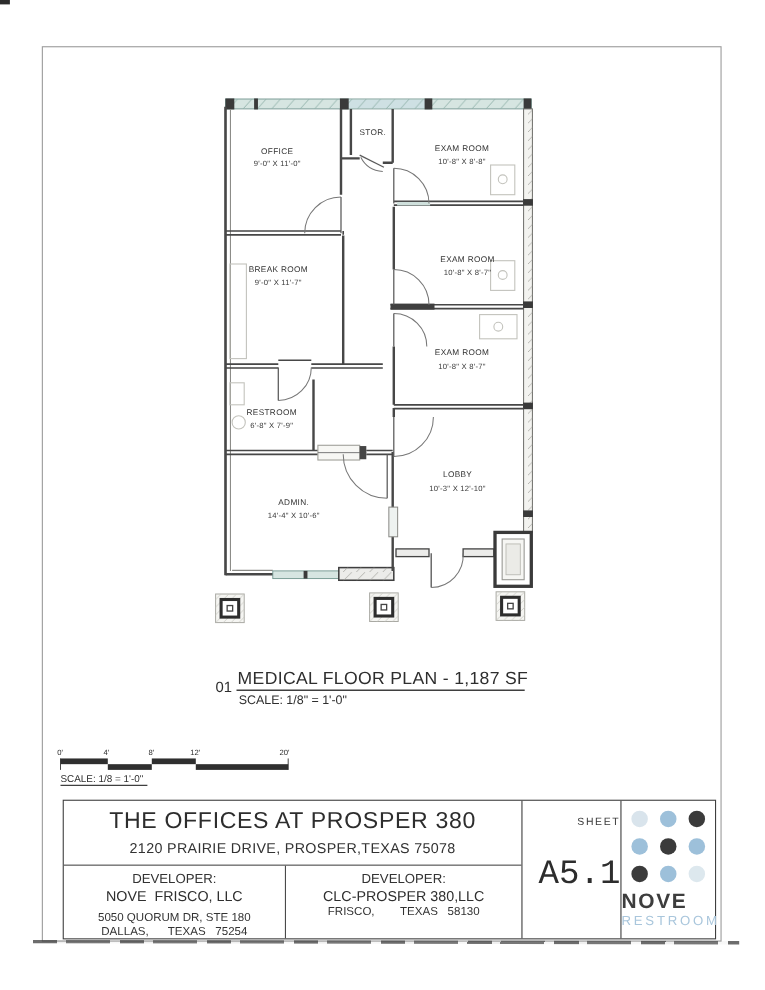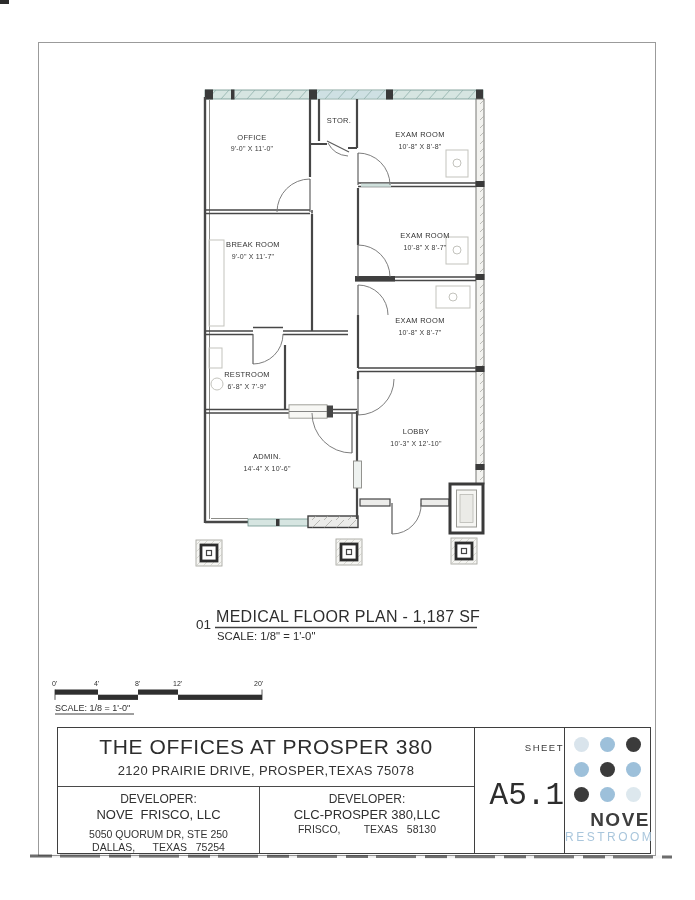--- a/index.html
+++ b/index.html
@@ -24,21 +24,21 @@
   .tb-col.dev { width:214px; }
   .tb-col.arch { border-right:1.3px solid #4a4a4a; }
   .tb-col .h { font-size:12px; color:#333; }
   .tb-col .n { font-size:13px; color:#2f2f2f; margin-top:1px; }
   .tb-col .a1 { font-size:10.5px; color:#333; margin-top:6px; }
   .tb-col .a2 { font-size:10.5px; color:#333; margin-top:1px; }
   .pre { white-space:pre; }
   .tb-sheet { width:92px; border-left:1.5px solid #3f3f3f; text-align:right; }
   .sheet-label { font-size:9.5px; letter-spacing:1.5px; color:#3a3a3a; margin-top:14px; }
   .sheet-num { font-size:31px; color:#2d2d2d; margin-top:25px;font-family:Liberation Mono, monospace; }
-  .tb-logo { width:86px; border-left:1.5px solid #3f3f3f; text-align:right; padding-top:9px; }
+  .tb-logo { width:86px; border-left:1.5px solid #3f3f3f; text-align:left; padding-top:9px; }
   .dots { display:grid; grid-template-columns:repeat(3,15px); grid-auto-rows:15px;
           column-gap:11px; row-gap:10px; justify-content:center; }
   .dot { width:15px; height:15px; border-radius:50%; }
   .logo-name { font-size:19px; font-weight:bold; letter-spacing:1.5px; color:#3d3d3d; margin-top:7px; }
   .logo-sub  { font-size:12px; letter-spacing:2.5px; color:#a9c6dc; margin-top:-1px; }
 
   .scan-line { position:absolute; left:30px; top:855px; width:642px; height:3px; opacity:.75;
      background:repeating-linear-gradient(90deg,#3c3c3c 0 22px, rgba(60,60,60,.1) 22px 30px,
         #4a4a4a 30px 70px, rgba(60,60,60,.05) 70px 79px); transform:rotate(.1deg); }
   .scan-corner { position:absolute; left:0; top:0; width:9px; height:4px; background:#2c2c2c; }
@@ -225,21 +225,21 @@
   <div class="tblock">
     <div class="tb-left">
       <div class="tb-project">
         <div class="tb-name">THE OFFICES AT PROSPER 380</div>
         <div class="tb-addr">2120 PRAIRIE DRIVE, PROSPER,TEXAS 75078</div>
       </div>
       <div class="tb-parties">
         <div class="tb-col arch">
           <div class="h">DEVELOPER:</div>
           <div class="n pre">NOVE  FRISCO, LLC</div>
-          <div class="a1 pre">5050 QUORUM DR, STE 250</div>
+          <div class="a1 pre">5050 QUORUM DR, STE 180</div>
           <div class="a2 pre">DALLAS,      TEXAS   75254</div>
         </div>
         <div class="tb-col dev">
           <div class="h">DEVELOPER:</div>
           <div class="n pre">CLC-PROSPER 380,LLC</div>
           <div class="a2 pre">FRISCO,        TEXAS   58130</div>
         </div>
       </div>
     </div>
     <div class="tb-sheet">

